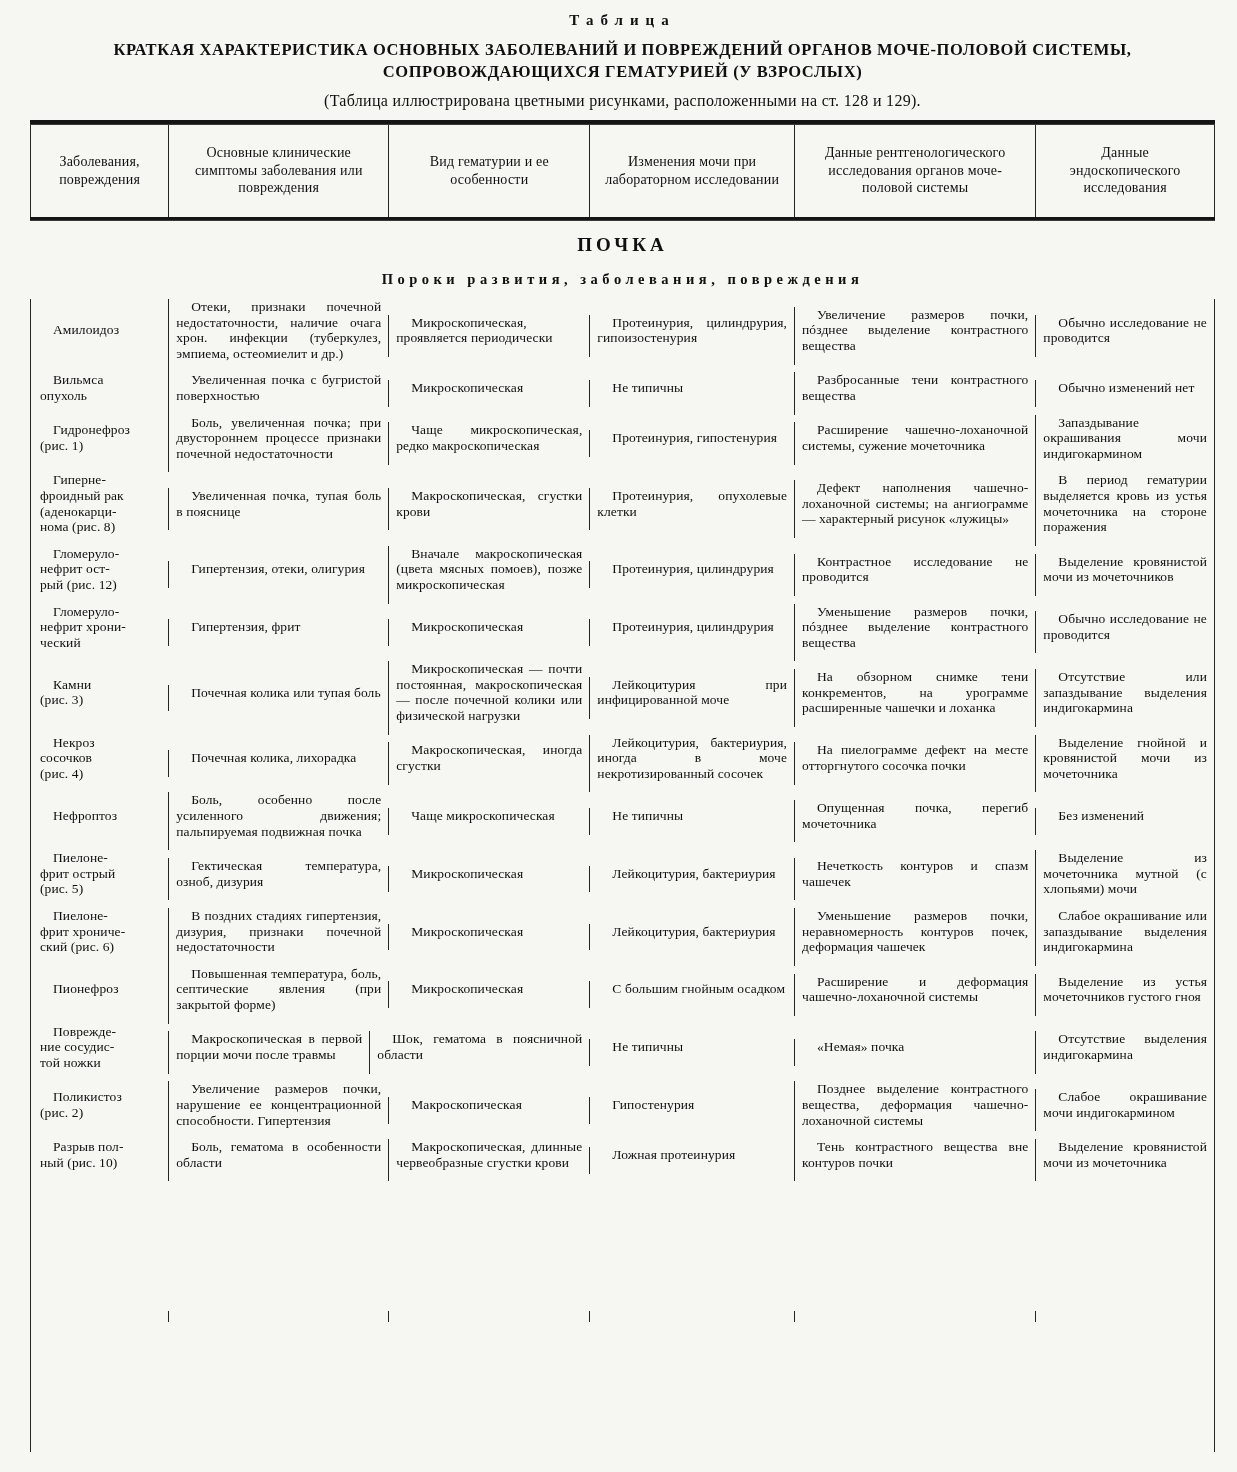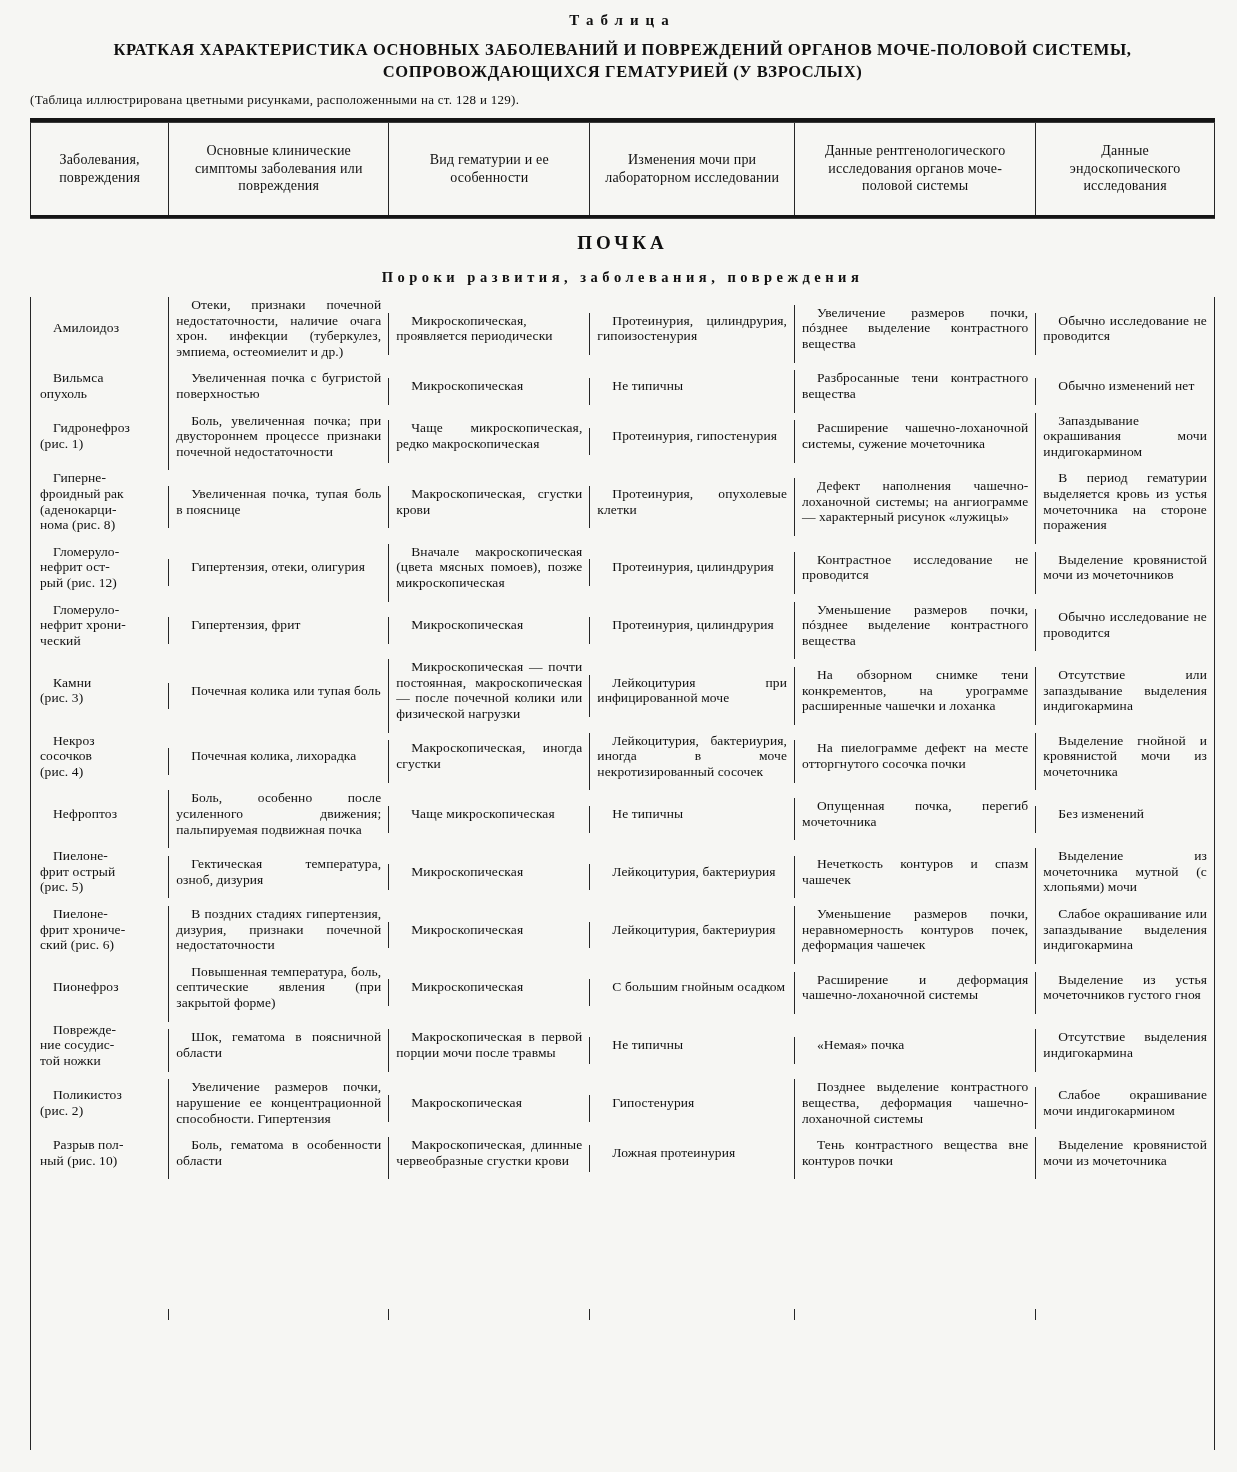--- a/index.html
+++ b/index.html
@@ -29,21 +29,22 @@
   }
   .title {
     text-align: center;
     font-weight: bold;
     font-size: 16.5px;
     letter-spacing: 0.6px;
     line-height: 22px;
     margin: 0;
   }
   .note {
-    font-size: 13px;
+    text-align: center;
+    font-size: 16px;
     margin: 9px 0 10px 0;
     letter-spacing: 0.3px;
   }
   
   .rule {
     height: 3.5px;
     background: #151515;
     border-bottom: 1px solid #3a3a3a;
   }
   .thead {
@@ -245,22 +246,22 @@
     <div class="cell c2">Повышенная температура, боль, септические явления (при закрытой форме)</div>
     <div class="cell c3">Микроскопическая</div>
     <div class="cell c4">С большим гнойным осадком</div>
     <div class="cell c5">Расширение и деформация чашечно-лоханочной системы</div>
     <div class="cell c6">Выделение из устья мочеточников густого гноя</div>
   </div>
       <div class="trow">
     <div class="cell c1">Поврежде-
 ние сосудис-
 той ножки</div>
+    <div class="cell c3">Макроскопическая в первой порции мочи после травмы</div>
     <div class="cell c2">Шок, гематома в поясничной области</div>
-    <div class="cell c3">Макроскопическая в первой порции мочи после травмы</div>
     <div class="cell c4">Не типичны</div>
     <div class="cell c5">«Немая» почка</div>
     <div class="cell c6">Отсутствие выделения индигокармина</div>
   </div>
       <div class="trow">
     <div class="cell c1">Поликистоз
 (рис. 2)</div>
     <div class="cell c2">Увеличение размеров почки, нарушение ее концентрационной способности. Гипертензия</div>
     <div class="cell c3">Макроскопическая</div>
     <div class="cell c4">Гипостенурия</div>

